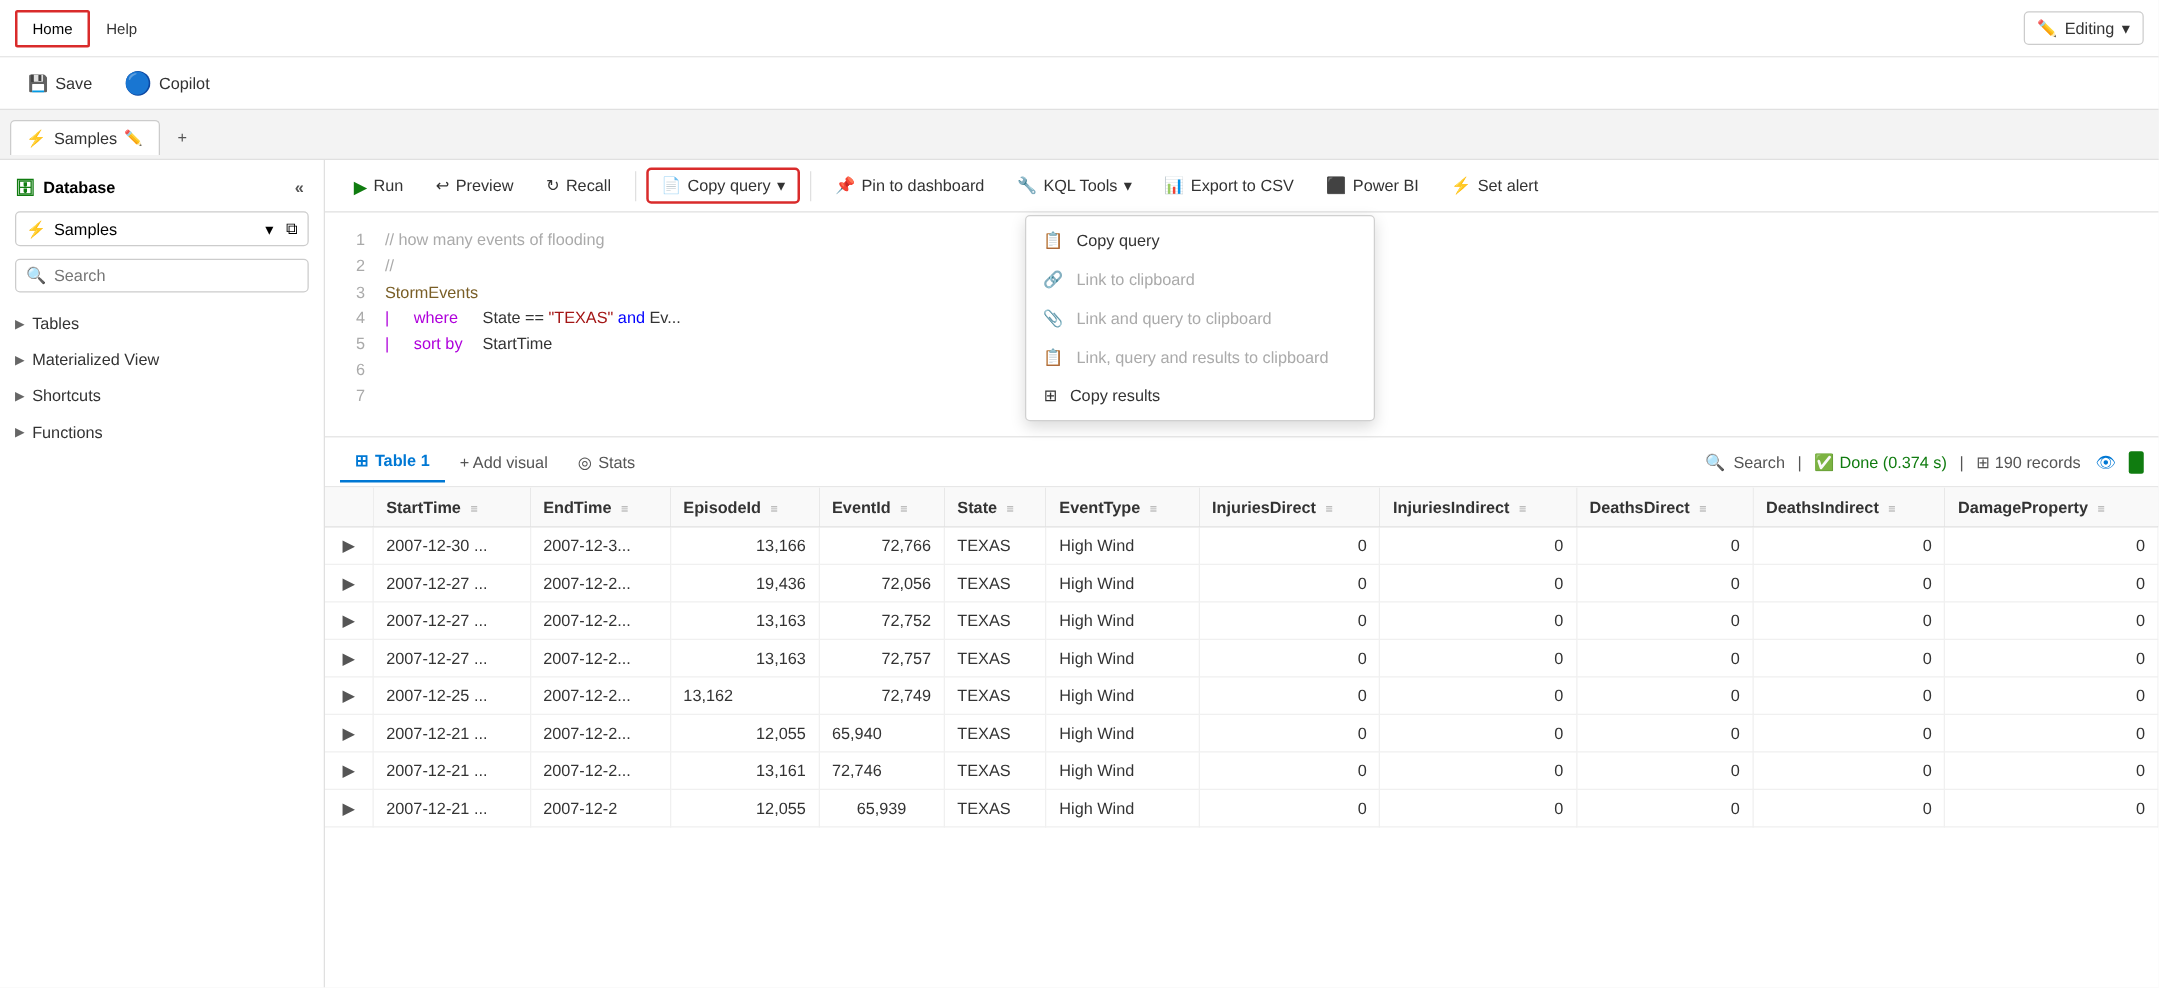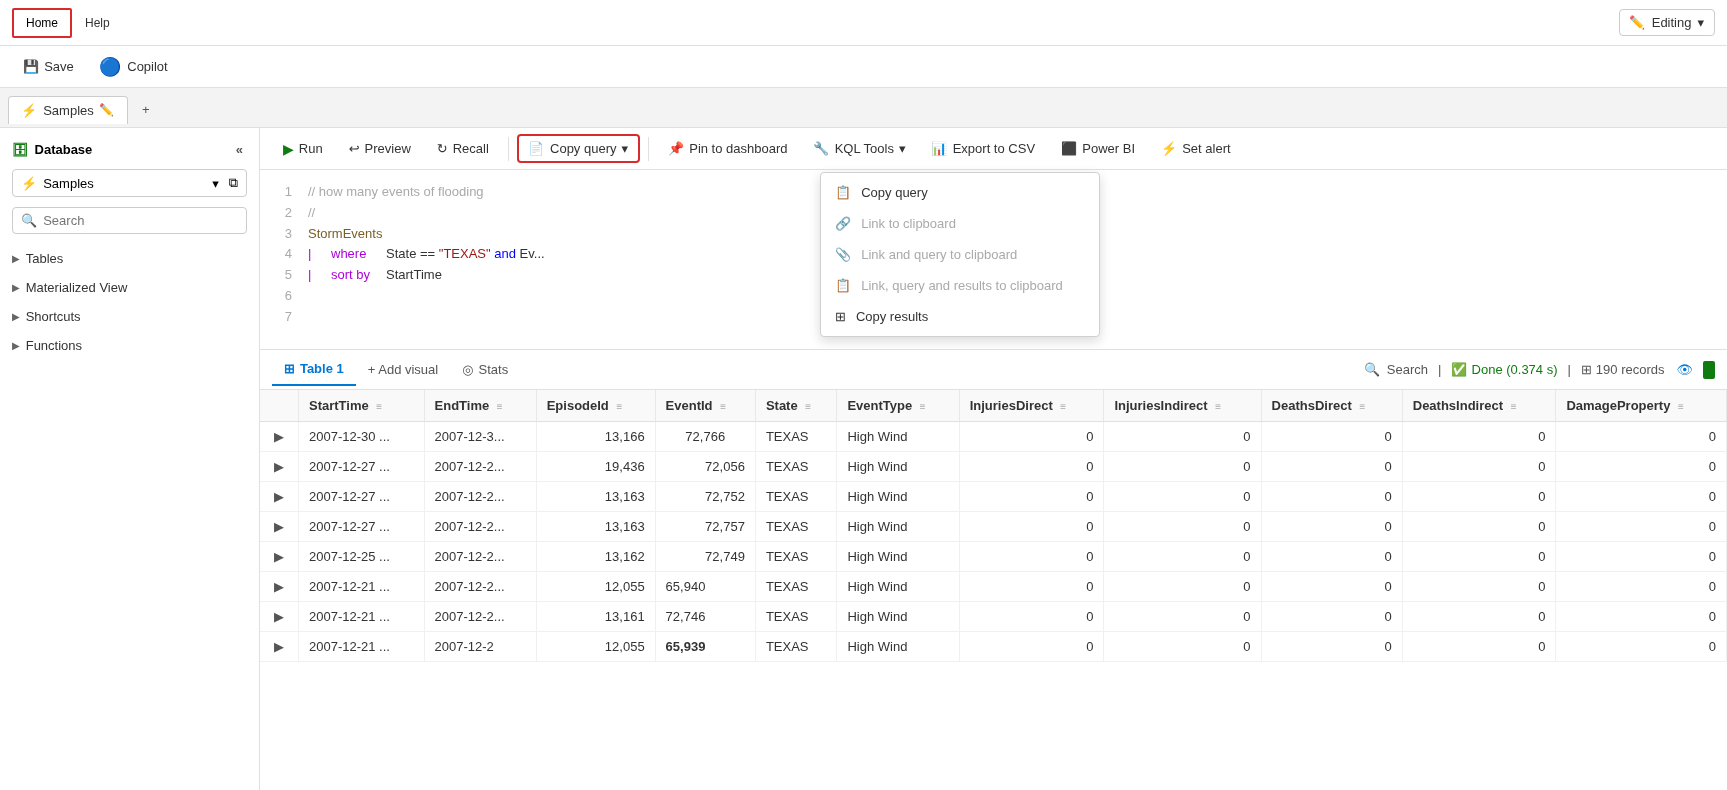--- a/index.html
+++ b/index.html
@@ -446,21 +446,21 @@
                 <span class="sort-icon">≡</span>
               </th>
             </tr>
           </thead>
           <tbody id="table-body">
           <tr>
       <td><span class="expand-btn">▶</span></td>
       <td class="col-link">2007-12-30 ...</td>
       <td>2007-12-3...</td>
       <td style="text-align:right;">13,166</td>
-      <td style="text-align:center;">72,766</td>
+      <td style="text-align:right;">72,766</td>
       <td>TEXAS</td>
       <td>High Wind</td>
       <td style="text-align:right;">0</td>
       <td style="text-align:right;">0</td>
       <td style="text-align:right;">0</td>
       <td style="text-align:right;">0</td>
       <td style="text-align:right;">0</td>
     </tr>
               <tr>
       <td><span class="expand-btn">▶</span></td>
@@ -501,21 +501,21 @@
       <td style="text-align:right;">0</td>
       <td style="text-align:right;">0</td>
       <td style="text-align:right;">0</td>
       <td style="text-align:right;">0</td>
       <td style="text-align:right;">0</td>
     </tr>
               <tr>
       <td><span class="expand-btn">▶</span></td>
       <td class="col-link">2007-12-25 ...</td>
       <td>2007-12-2...</td>
-      <td style="text-align:right;">13,162</td>
+      <td style="">13,162</td>
       <td style="text-align:right;">72,749</td>
       <td>TEXAS</td>
       <td>High Wind</td>
       <td style="text-align:right;">0</td>
       <td style="text-align:right;">0</td>
       <td style="text-align:right;">0</td>
       <td style="text-align:right;">0</td>
       <td style="text-align:right;">0</td>
     </tr>
               <tr>
@@ -544,21 +544,21 @@
       <td style="text-align:right;">0</td>
       <td style="text-align:right;">0</td>
       <td style="text-align:right;">0</td>
       <td style="text-align:right;">0</td>
     </tr>
               <tr>
       <td><span class="expand-btn">▶</span></td>
       <td class="col-link">2007-12-21 ...</td>
       <td>2007-12-2</td>
       <td style="text-align:right;">12,055</td>
-      <td style="text-align:left;font-weight:bold;">65,939</td>
+      <td style="text-align:center;">65,939</td>
       <td>TEXAS</td>
       <td>High Wind</td>
       <td style="text-align:right;">0</td>
       <td style="text-align:right;">0</td>
       <td style="text-align:right;">0</td>
       <td style="text-align:right;">0</td>
       <td style="text-align:right;">0</td>
     </tr>
             </tbody>
         </table>

